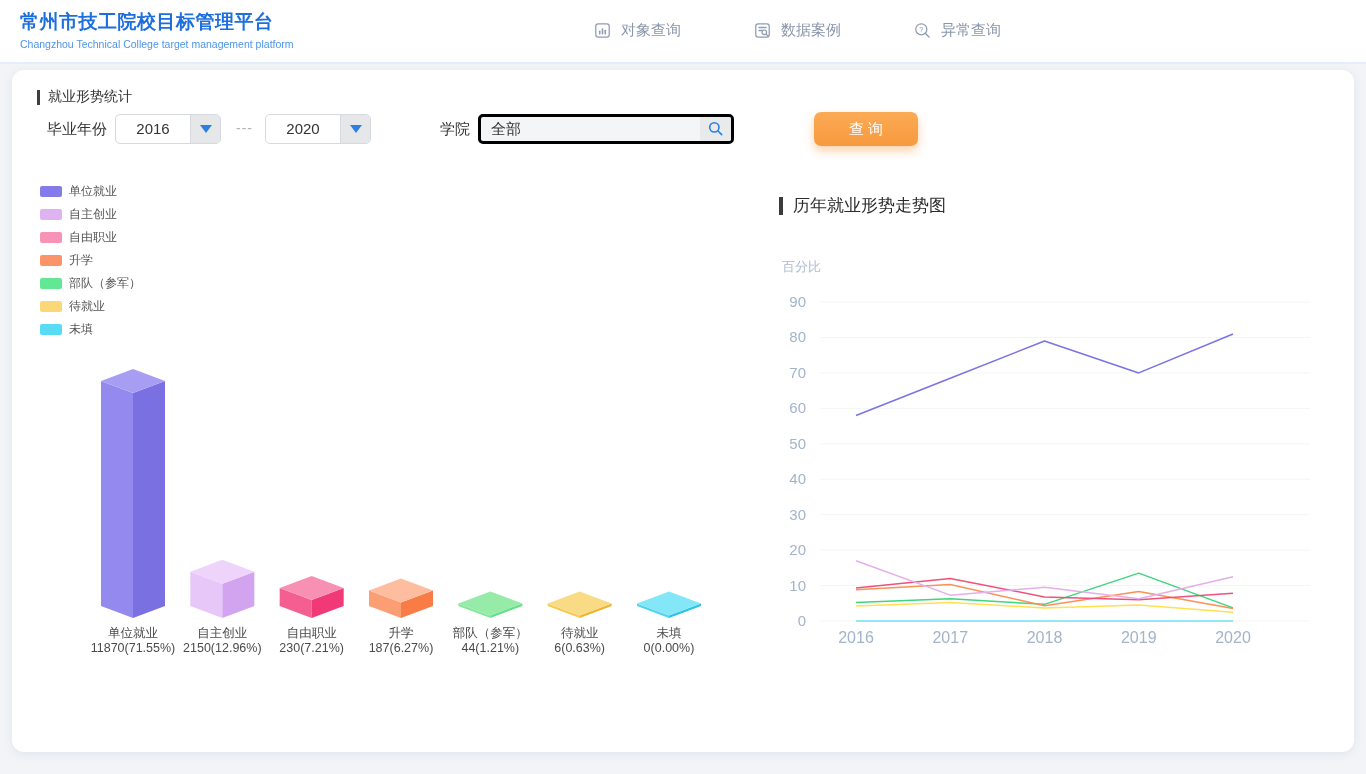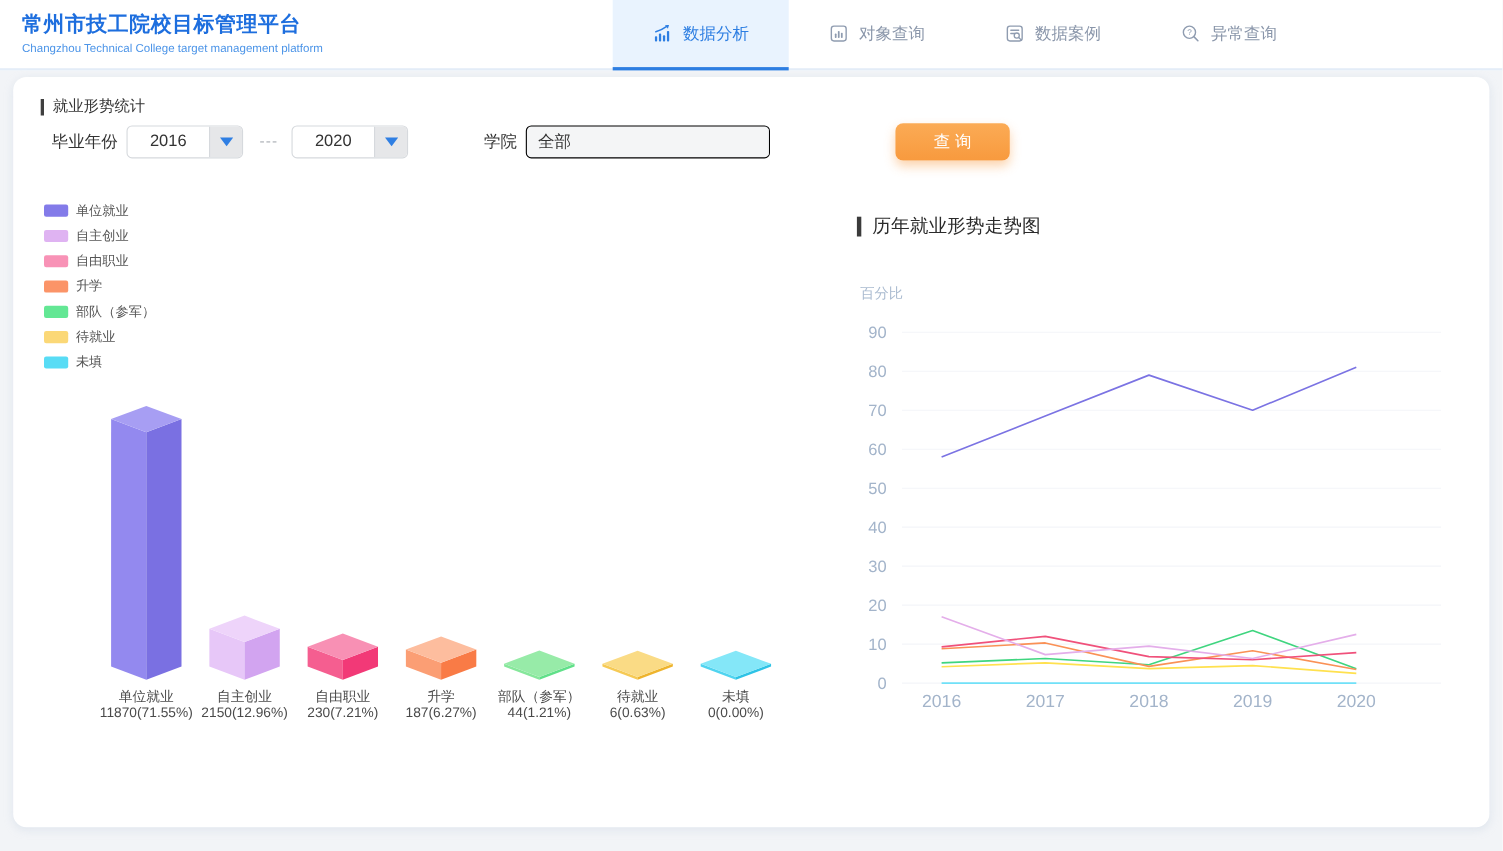--- a/index.html
+++ b/index.html
@@ -33,22 +33,22 @@
   .f-college { left:428px; }
   .select { position:absolute; top:0; width:106px; height:30px; background:#fff; border:1px solid #d6d9dd;
             border-radius:5px; display:flex; overflow:hidden; cursor:pointer; }
   .sel-from { left:103px; } .sel-to { left:253px; }
   .sel-val { flex:1; text-align:center; line-height:28px; font-size:15px; color:#333; }
   .caret-box { width:30px; background:#e6e7e9; border-left:1px solid #d6d9dd; display:flex;
                align-items:center; justify-content:center; }
   .caret { width:0; height:0; border-left:6px solid transparent; border-right:6px solid transparent;
            border-top:8px solid #2f7fe3; }
   .dashes { position:absolute; left:224px; top:6px; font-size:14px; color:#b0b4ba; letter-spacing:1px; }
-  .search-field { position:absolute; left:466px; top:0; width:222px; height:30px; background:#f4f5f6;
-                  border:1px solid #000000; border-radius:5px; display:flex; overflow:hidden; }
+  .search-field { position:absolute; left:466px; top:0; width:256px; height:30px; background:#f4f5f6;
+                  border:3px solid #000000; border-radius:5px; display:flex; overflow:hidden; }
   .search-field input { flex:1; border:none; outline:none; background:transparent; font-size:15px;
                         color:#333; padding:0 10px; font-family:inherit; }
   .search-btn-box { width:36px; background:#e9eaec; display:flex; align-items:center; justify-content:center; cursor:pointer; }
   .query-btn { position:absolute; left:802px; top:-2px; width:104px; height:34px; border:none; cursor:pointer;
                background:linear-gradient(180deg,#fbab55,#f89a3e); border-radius:7px; color:#fff; font-size:15px;
                font-family:inherit; box-shadow:0 5px 10px rgba(248,158,70,.45); }
 
   
   .legend { position:absolute; left:28px; top:110px; }
   .lg-row { display:flex; align-items:center; height:23px; }
@@ -71,33 +71,20 @@
 
 <div class="page">
 
   <header class="header">
     <div class="logo">
       <div class="logo-title">常州市技工院校目标管理平台</div>
       <div class="logo-sub">Changzhou Technical College target management platform</div>
     </div>
 
     <nav class="nav">
-      <div class="nav-item active">
-        <svg width="19" height="19" viewBox="0 0 24 24">
-          <g fill="#2d7ee2">
-            <rect x="3" y="15" width="2.6" height="6" rx="1"></rect>
-            <rect x="7.6" y="12" width="2.6" height="9" rx="1"></rect>
-            <rect x="12.2" y="14" width="2.6" height="7" rx="1"></rect>
-            <rect x="16.8" y="9" width="2.6" height="12" rx="1"></rect>
-          </g>
-          <path d="M4 10 Q11 8 18 3" stroke="#2d7ee2" stroke-width="1.7" fill="none" stroke-linecap="round"></path>
-          <path d="M14.5 2.5 L19 2.2 L18 6.6 Z" fill="#2d7ee2"></path>
-        </svg>
-        <span>数据分析</span>
-      </div>
       <div class="nav-item">
         <svg width="19" height="19" viewBox="0 0 24 24">
           <rect x="3.5" y="3.5" width="17" height="17" rx="3" fill="none" stroke="#8f9cb0" stroke-width="1.6"></rect>
           <g fill="#8f9cb0">
             <rect x="7.5" y="12" width="2" height="5" rx=".8"></rect>
             <rect x="11" y="9" width="2" height="8" rx=".8"></rect>
             <rect x="14.5" y="11" width="2" height="6" rx=".8"></rect>
           </g>
         </svg>
         <span>对象查询</span>

